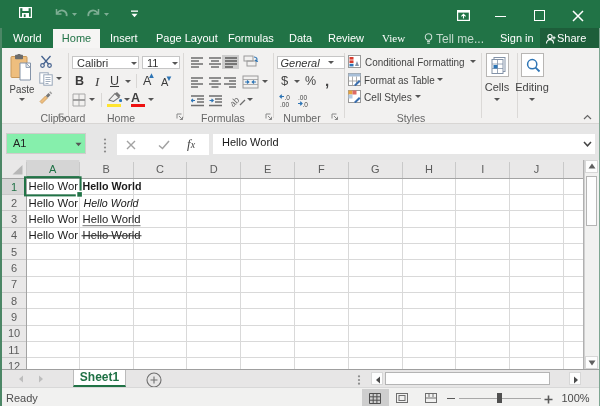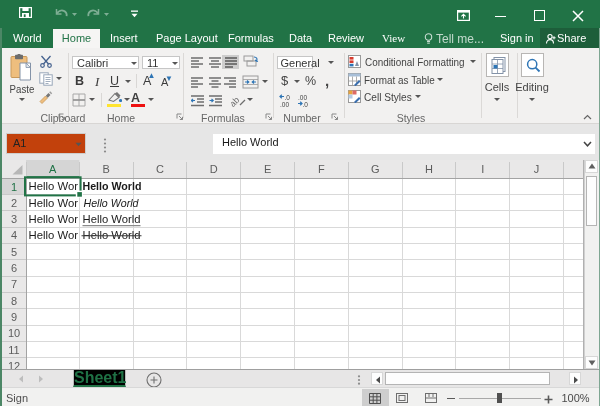--- a/index.html
+++ b/index.html
@@ -211,21 +211,21 @@
   <svg class="abs" style="left:231px;top:45px;" width="15" height="15" viewBox="0 0 15 15">
     <text x="0" y="12" transform="rotate(-45 4 11)" font-size="9" fill="#6e6e6e" font-family="Liberation Sans">ab</text>
     <path d="M9 12 L14 7" stroke="#6e6e6e" stroke-width="1.2"></path>
   </svg>
   <div class="car" style="left:247px;top:50px;"></div>
   <div class="glabel" style="left:193px;width:60px;">Formulas</div>
   <svg class="lnch" style="left:264.5px;top:65px;">
       <use href="#lnchr"></use>
     </svg>
 
-  <div class="cbox" style="left:277px;top:8px;width:36px;height:12.5px;">
+  <div class="cbox" style="left:277px;top:8px;width:68px;height:12.5px;font-style:italic;">
     <div class="abs" style="left:2.5px;top:0px;font-size:11px;color:#333;">General</div>
     <div class="car" style="left:50px;top:4px;"></div>
   </div>
   <div class="abs" style="left:281px;top:25px;font-size:13px;color:#444;">$</div>
   <div class="car" style="left:294px;top:31.5px;"></div>
   <div class="abs" style="left:305px;top:26px;font-size:12.5px;color:#444;">%</div>
   <div class="abs" style="left:325px;top:24px;font-size:15px;font-weight:bold;color:#444;">,</div>
   <svg class="abs" style="left:279px;top:45px;" width="14" height="14" viewBox="0 0 14 14">
     <path d="M5 3.5 L1 3.5 M2.8 1.8 L1 3.5 L2.8 5.2" stroke="#2e75b5" fill="none" stroke-width="1.2"></path>
     <text x="5.5" y="6.5" font-size="6.5" fill="#444" font-family="Liberation Sans">.0</text>
@@ -297,32 +297,41 @@
 <svg width="0" height="0" style="position:absolute;">
   <defs>
     <g id="lnchr">
       <path d="M1 1 H5.5 M1 1 V5.5" stroke="#888" fill="none"></path>
       <path d="M3 3 L6.5 6.5 M6.5 6.5 L6.5 3.8 M6.5 6.5 L3.8 6.5" stroke="#888" fill="none"></path>
     </g>
   </defs>
 </svg>
 
 <div class="abs" style="left:0;top:124px;width:600px;height:35.5px;background:#e6e6e6;">
-  <div class="abs" style="left:6px;top:9px;width:80px;height:21px;background:#c2410c;border:1px solid #cfcdcb;box-sizing:border-box;">
+  <div class="abs" style="left:6px;top:9px;width:80px;height:21px;background:#86efac;border:1px solid #cfcdcb;box-sizing:border-box;">
     <div class="abs" style="left:6px;top:3px;font-size:11px;color:#222;">A1</div>
     <svg class="abs" style="left:68px;top:8px;" width="7" height="5" viewBox="0 0 7 5">
         <path d="M0.5 0.8 L3.5 4.2 L6.5 0.8 Z" fill="#555"></path>
       </svg>
   </div>
   <svg class="abs" style="left:103px;top:14px;" width="4" height="15" viewBox="0 0 4 15">
     <circle cx="2" cy="1.5" r="1.1" fill="#8a8a8a"></circle>
       <circle cx="2" cy="5.5" r="1.1" fill="#8a8a8a"></circle>
       <circle cx="2" cy="9.5" r="1.1" fill="#8a8a8a"></circle>
       <circle cx="2" cy="13.5" r="1.1" fill="#8a8a8a"></circle>
   </svg>
+  <div class="abs" style="left:117px;top:9.5px;width:92px;height:21px;background:#fff;">
+    <svg class="abs" style="left:9px;top:6px;" width="10" height="10" viewBox="0 0 10 10">
+        <path d="M1 1 L9 9 M9 1 L1 9" stroke="#a2a2a2" stroke-width="1.4"></path>
+      </svg>
+    <svg class="abs" style="left:41px;top:6px;" width="12" height="10" viewBox="0 0 12 10">
+        <path d="M1 5.5 L4.5 8.5 L11 1" fill="none" stroke="#a2a2a2" stroke-width="1.5"></path>
+      </svg>
+    <div class="abs fxfont" style="left:70px;top:2px;font-style:italic;font-size:13px;color:#444;">f<span style="font-size:10px;">x</span></div>
+  </div>
   <div class="abs" style="left:213px;top:9.5px;width:382px;height:20px;background:#fff;">
     <div class="abs" style="left:9px;top:2.5px;font-size:11px;color:#1a1a1a;">Hello World</div>
     <svg class="abs" style="left:370px;top:7px;" width="9" height="6" viewBox="0 0 9 6">
         <path d="M1 1 L4.5 4.8 L8 1" fill="none" stroke="#444" stroke-width="1.5"></path>
       </svg>
   </div>
 </div>
 
 <div class="abs" style="left:0;top:159.5px;width:584px;height:209px;background:#fff;" id="gridwrap">
   <svg class="abs" style="left:0;top:0;" width="584" height="209" viewBox="0 0 584 209" font-family="Liberation Sans, sans-serif">
@@ -391,21 +400,21 @@
   </div>
 </div>
 
 <div class="abs" style="left:0;top:368.5px;width:600px;height:18.5px;background:#e7e6e6;border-top:1px solid #9f9f9f;box-sizing:border-box;">
   <svg class="abs" style="left:18px;top:5px;" width="6" height="8" viewBox="0 0 6 8">
       <path d="M5 0.5 L1 4 L5 7.5 Z" fill="#bdbdbd"></path>
     </svg>
   <svg class="abs" style="left:38px;top:5px;" width="6" height="8" viewBox="0 0 6 8">
       <path d="M1 0.5 L5 4 L1 7.5 Z" fill="#bdbdbd"></path>
     </svg>
-  <div class="abs" style="left:73px;top:0;width:53px;height:17.5px;background:#000000;border-left:1px solid #bbb;border-right:1px solid #bbb;border-bottom:2.5px solid #217346;box-sizing:border-box;color:#1f7145;font-weight:bold;font-size:16px;text-align:center;line-height:15px;">Sheet1</div>
+  <div class="abs" style="left:73px;top:0;width:53px;height:17.5px;background:#ffffff;border-left:1px solid #bbb;border-right:1px solid #bbb;border-bottom:2.5px solid #217346;box-sizing:border-box;color:#1f7145;font-weight:bold;font-size:12px;text-align:center;line-height:15px;">Sheet1</div>
   <svg class="abs" style="left:146px;top:2px;" width="16" height="16" viewBox="0 0 16 16">
     <circle cx="8" cy="8" r="7" fill="none" stroke="#6f6f6f" stroke-width="1.1"></circle>
     <path d="M8 4.5 L8 11.5 M4.5 8 L11.5 8" stroke="#6f6f6f" stroke-width="1.1"></path>
   </svg>
   <svg class="abs" style="left:357px;top:5px;" width="4" height="10" viewBox="0 0 4 10">
     <circle cx="2" cy="1.3" r="1.1" fill="#8b8b8b"></circle>
       <circle cx="2" cy="5" r="1.1" fill="#8b8b8b"></circle>
       <circle cx="2" cy="8.7" r="1.1" fill="#8b8b8b"></circle>
   </svg>
   <div class="abs" style="left:370.5px;top:2px;width:12.5px;height:13.5px;background:#fdfdfd;border:1px solid #d7d7d7;box-sizing:border-box;">
@@ -415,21 +424,21 @@
   </div>
   <div class="abs" style="left:384.5px;top:2px;width:165px;height:13.5px;background:#fdfdfd;border:1px solid #b4b4b4;box-sizing:border-box;"></div>
   <div class="abs" style="left:568.5px;top:2px;width:12.5px;height:13.5px;background:#fdfdfd;border:1px solid #d7d7d7;box-sizing:border-box;">
     <svg class="abs" style="left:3.5px;top:3px;" width="6" height="8" viewBox="0 0 6 8">
         <path d="M1 0.5 L5 4 L1 7.5 Z" fill="#4a4a4a"></path>
       </svg>
   </div>
 </div>
 
 <div class="abs" style="left:0;top:387px;width:600px;height:19px;background:#f1f1f0;border-top:1px solid #d8d8d8;box-sizing:border-box;">
-  <div class="abs" style="left:6px;top:4px;font-size:11px;color:#4e4e4e;">Sign</div>
+  <div class="abs" style="left:6px;top:4px;font-size:11px;color:#4e4e4e;">Ready</div>
   <div class="abs" style="left:361.5px;top:0.5px;width:27.5px;height:18.5px;background:#cecece;"></div>
   <svg class="abs" style="left:368.5px;top:4.5px;" width="12" height="11" viewBox="0 0 12 11">
     <path d="M0.5 0.5 H11.5 V10.5 H0.5 Z M0.5 3.8 H11.5 M0.5 7.2 H11.5 M4.2 0.5 V10.5 M7.9 0.5 V10.5" fill="none" stroke="#4f4f4f" stroke-width="1"></path>
   </svg>
   <svg class="abs" style="left:395.5px;top:5px;" width="12" height="10" viewBox="0 0 12 10">
     <rect x="0.5" y="0.5" width="11" height="9" fill="none" stroke="#6e6e6e"></rect>
     <rect x="3" y="2.5" width="6" height="5" fill="none" stroke="#6e6e6e"></rect>
   </svg>
   <svg class="abs" style="left:424.5px;top:5px;" width="12" height="10" viewBox="0 0 12 10">
     <rect x="0.5" y="0.5" width="11" height="9" fill="none" stroke="#6e6e6e"></rect>

